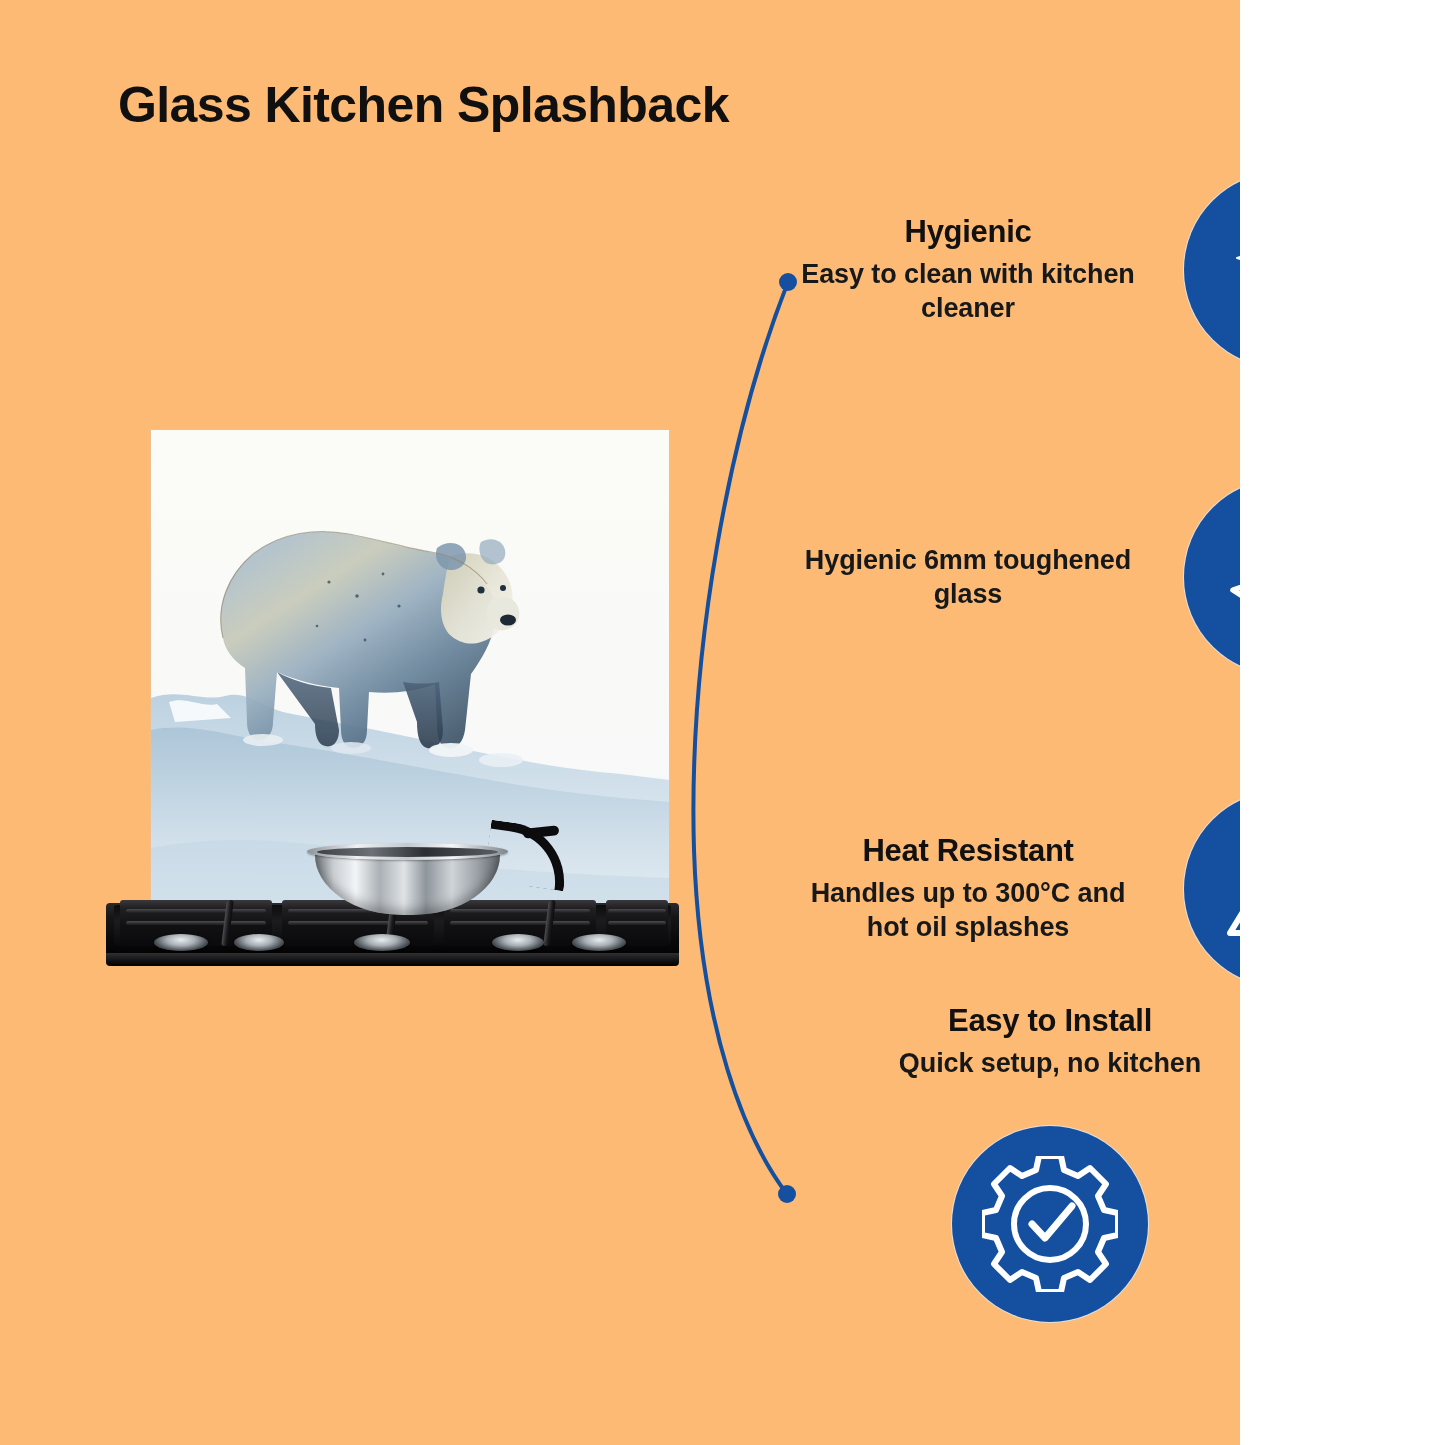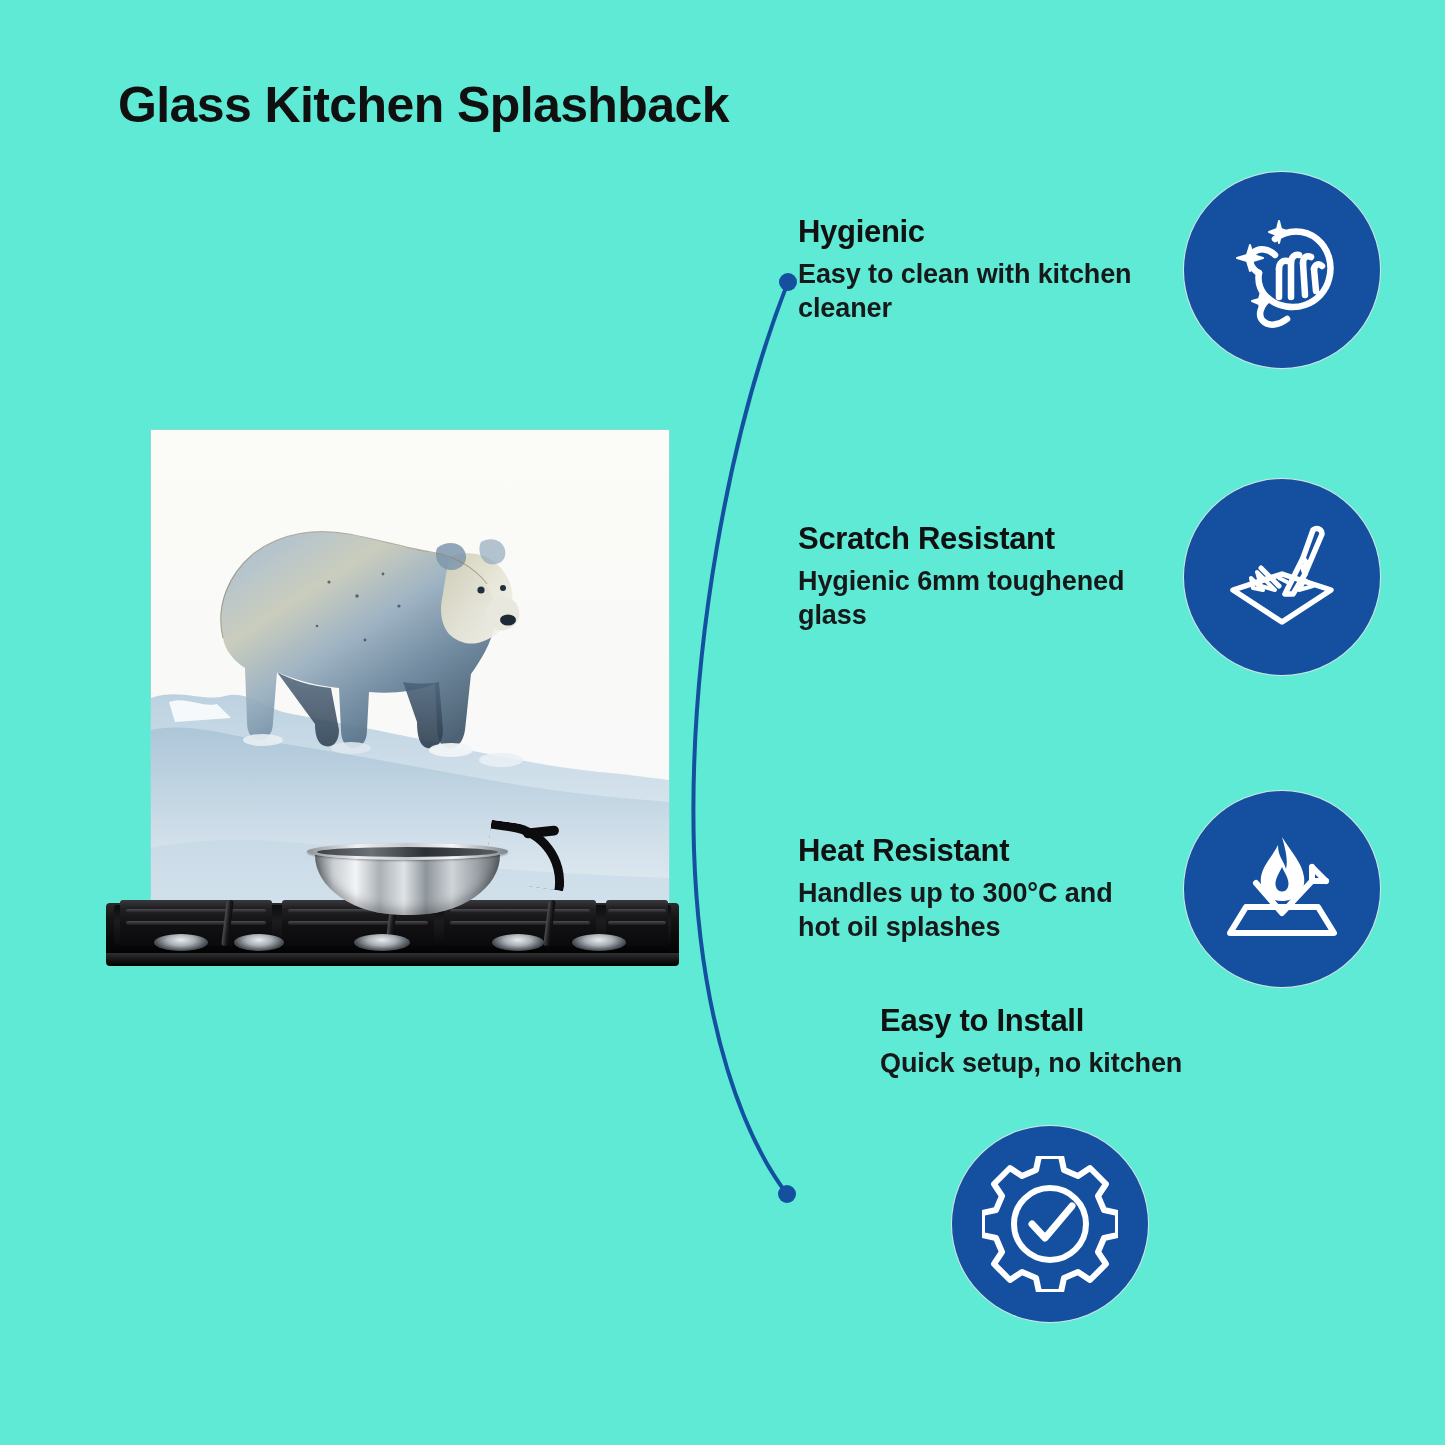--- a/index.html
+++ b/index.html
@@ -7,23 +7,23 @@
     margin: 0;
     padding: 0;
     background: #ffffff;
   }
   body {
     font-family: "Liberation Sans", sans-serif;
     -webkit-font-smoothing: antialiased;
   }
   #canvas {
     position: relative;
-    width: 1445px;
+    width: 1240px;
     height: 1445px;
-    background: #5eead4;
+    background: #fdba74;
     overflow: hidden;
   }
 
   
   #header { position: absolute; left: 118px; top: 78px; width: 820px; }
   #main-title {
     font-size: 50px;
     font-weight: 700;
     color: #101010;
     letter-spacing: -0.6px;
@@ -184,21 +184,21 @@
     display: flex;
     align-items: center;
     justify-content: flex-end;
     gap: 46px;
   }
   #feature-0 { top: 165px; }
   #feature-1 { top: 472px; }
   #feature-2 { top: 784px; }
   #feature-3 { top: 1112px; flex-direction: column; }
 
-  .feature-text { width: 340px; }
+  .feature-text { text-align: center; width: 340px; }
   .feature-title {
     font-size: 31px;
     font-weight: 700;
     color: #111111;
     letter-spacing: -0.3px;
     line-height: 1.12;
     margin: 0 0 7px 0;
     white-space: nowrap;
   }
   .feature-desc {
@@ -381,21 +381,20 @@
         <path d="M97 64 C 98 59, 102 58, 105 61"></path>
         <path d="M30 50 L 33 40 L 36 50 L 46 53 L 36 56 L 33 66 L 30 56 L 20 53 Z" fill="#ffffff" stroke-width="2"></path>
         <path d="M60 24 L 62 16 L 64 24 L 72 27 L 64 30 L 62 38 L 60 30 L 52 27 Z" fill="#ffffff" stroke-width="2"></path>
         <path d="M42 94 L 44 87 L 46 94 L 53 96 L 46 99 L 44 106 L 42 99 L 35 96 Z" fill="#ffffff" stroke-width="2"></path>
       </svg>
     </div>
   </div>
 
   <div class="feature-row" id="feature-1">
     <div class="feature-text">
-      <p class="feature-title">Scratch Resistant</p>
       <p class="feature-desc">Hygienic 6mm toughened glass</p>
     </div>
     <div class="feature-icon">
       <svg width="130" height="130" viewBox="0 0 130 130" fill="none" stroke="#ffffff" stroke-width="5.5" stroke-linecap="round" stroke-linejoin="round">
         <path d="M16 78 L 65 62 L 114 78 L 65 110 Z"></path>
         <path d="M96 18 C 100 15, 105 17, 105 22 L 88 62 L 86 56 L 90 52 L 86 46 Z"></path>
         <path d="M86 46 L 68 82 L 76 82 L 88 62"></path>
         <path d="M44 56 L 62 74" stroke-width="5"></path>
         <path d="M40 60 L 44 74 L 58 78 Z" stroke-width="4"></path>
         <path d="M34 66 L 36 76 L 46 78 Z" stroke-width="4"></path>

